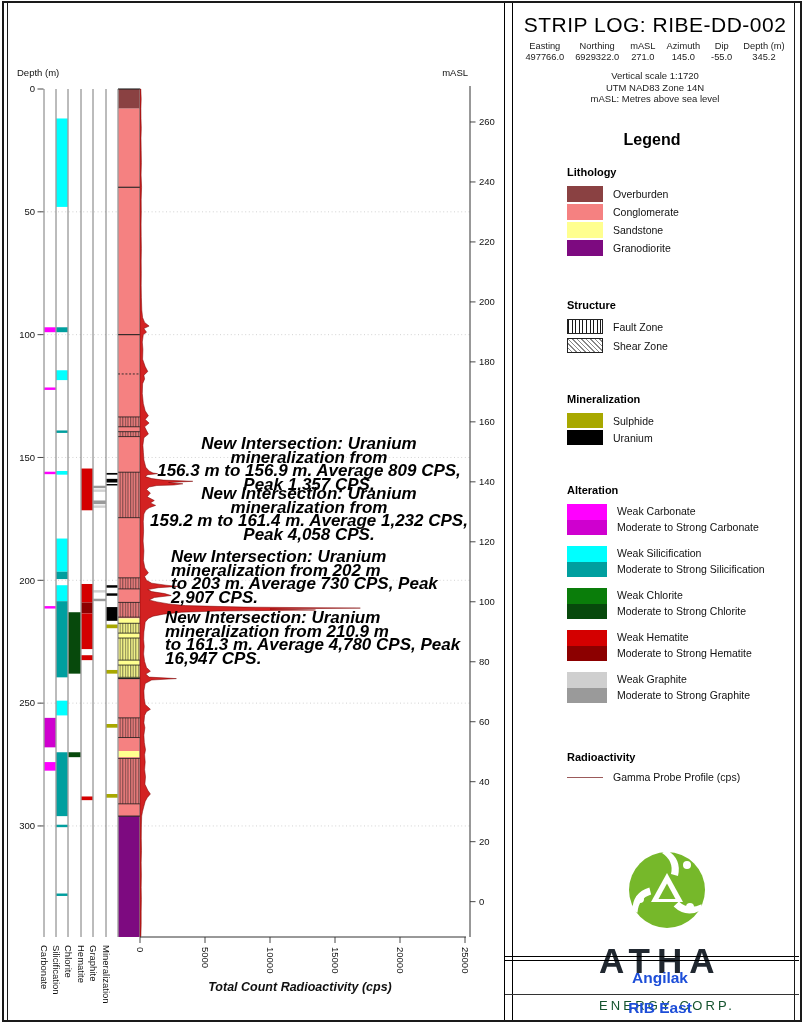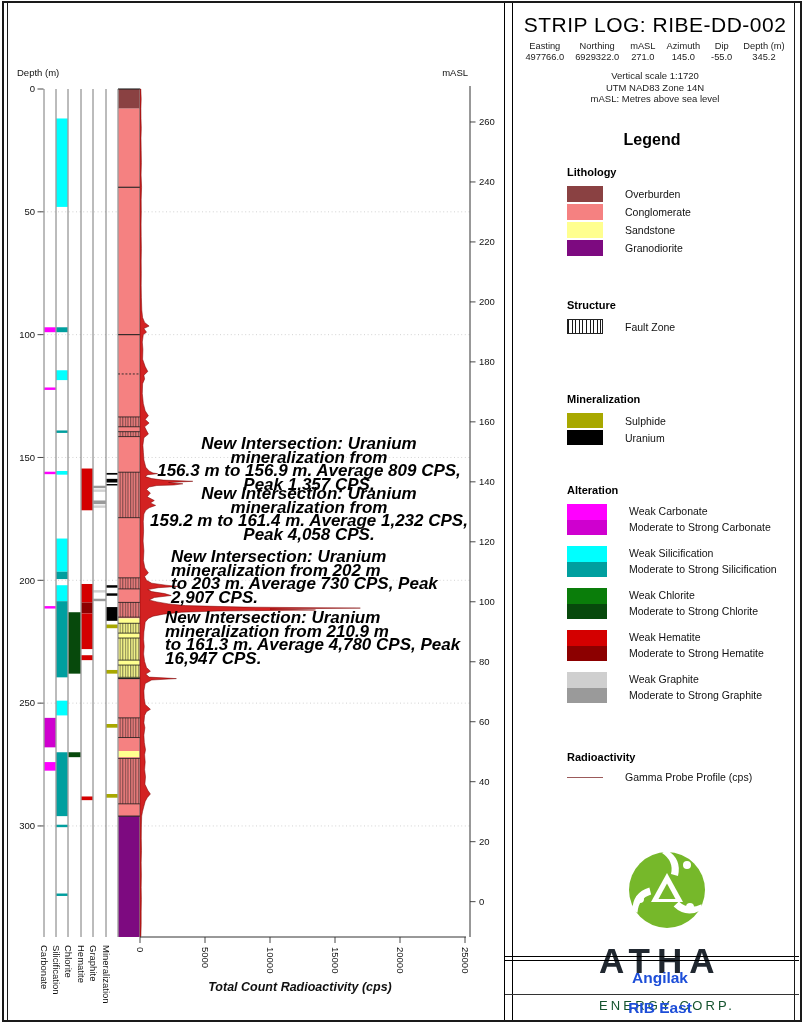--- a/index.html
+++ b/index.html
@@ -27,21 +27,21 @@
   .tb-fields{display:flex;justify-content:center;gap:11px;margin-top:4px;}
   .fld{display:flex;flex-direction:column;align-items:center;}
   .fl,.fv{font-size:9.3px;line-height:10.5px;color:#222;}
   .tb-notes{margin-top:8px;font-size:9.5px;line-height:11.5px;color:#222;}
 
   .legend-title{position:absolute;top:128px;left:0;right:0;text-align:center;
        font-size:16px;font-weight:bold;color:#000;}
 
   .leg-sec{position:absolute;left:62px;right:6px;}
   .leg-head{font-weight:bold;font-size:11px;margin-bottom:8px;color:#000;}
-  .leg-row{display:flex;align-items:center;margin-bottom:2px;gap:12px;}
+  .leg-row{display:flex;align-items:center;margin-bottom:2px;}
   .leg-row .sw{width:36px;height:16px;flex:0 0 auto;}
   .leg-sec.structure .sw{width:34px;height:13px;border:1px solid #222;}
   .leg-sec.structure .leg-row{margin-bottom:4px;}
   .leg-sec.mineralization .sw{height:15px;}
   .pat-vertical-lines{background:repeating-linear-gradient(90deg,#1a1a1a 0 1px,#fff 1px 3.6px);}
   .pat-diagonal-lines{background:repeating-linear-gradient(45deg,#fff 0 2.2px,#888 2.2px 3.2px);}
   .leg-row.dual{margin-bottom:11px;}
   .sw.dual{display:flex;flex-direction:column;width:40px;height:31px;}
   .sw.dual span{flex:1;display:block;}
   .lineSw{width:34px;height:0 !important;border-top:1.4px solid #9b5a5a;}
@@ -321,20 +321,24 @@
           <span class="sw" style="background: rgb(125, 10, 128);"></span>
           <span class="leg-lab">Granodiorite</span>
         </div>
       </div>
       <div class="leg-sec structure" style="top: 296px;">
         <div class="leg-head">Structure</div>
         <div class="leg-row">
           <span class="sw pat-vertical-lines"></span>
           <span class="leg-lab">Fault Zone</span>
         </div>
+        <div class="leg-row">
+          <span class="sw pat-diagonal-lines"></span>
+          <span class="leg-lab">Shear Zone</span>
+        </div>
       </div>
       <div class="leg-sec mineralization" style="top: 390px;">
         <div class="leg-head">Mineralization</div>
         <div class="leg-row">
           <span class="sw" style="background: rgb(168, 168, 0);"></span>
           <span class="leg-lab">Sulphide</span>
         </div>
         <div class="leg-row">
           <span class="sw" style="background: rgb(0, 0, 0);"></span>
           <span class="leg-lab">Uranium</span>

